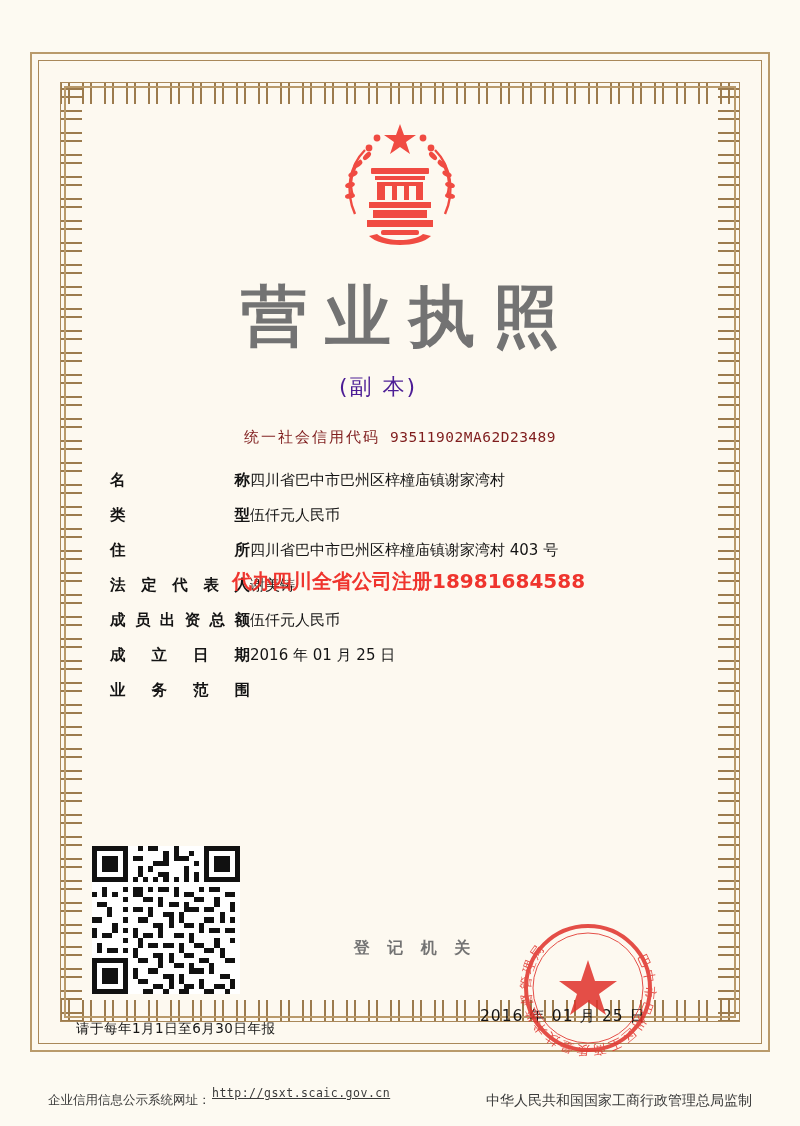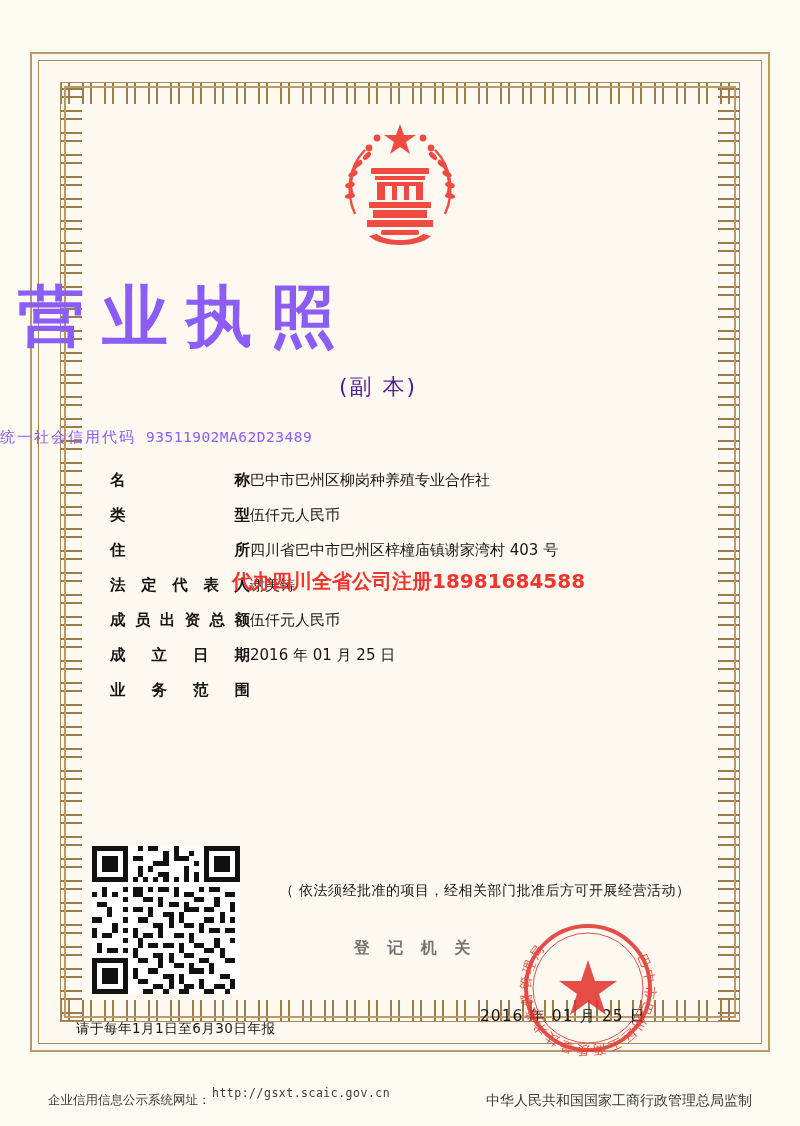--- a/index.html
+++ b/index.html
@@ -91,26 +91,26 @@
     width: 150px;
     height: 150px;
   }
 
   
   .doc-title {
     position: absolute;
     top: 272px;
     left: 0;
     width: 800px;
-    text-align: left;
+    text-align: center;
     font-family: "DejaVu Sans", sans-serif;
     font-weight: bold;
     font-size: 66px;
     letter-spacing: 18px;
-    color: #8b5cf6;
+    color: #737373;
     text-indent: 18px;
   }
   .doc-subtitle {
     position: absolute;
     top: 372px;
     left: 0;
     width: 668px;
     text-align: center;
     font-family: "DejaVu Sans", sans-serif;
     font-size: 22px;
@@ -118,24 +118,24 @@
     letter-spacing: 2px;
     margin-left: 44px;
   }
 
   
   .credit-row {
     position: absolute;
     top: 428px;
     left: 0;
     width: 800px;
-    text-align: left;
+    text-align: center;
     font-family: "DejaVu Sans", sans-serif;
     font-size: 15px;
-    color: #8b5cf6;
+    color: #7f1d1d;
     letter-spacing: 2px;
   }
   .credit-row .code {
     font-family: "DejaVu Sans Mono", monospace;
     letter-spacing: 0.5px;
     font-size: 14.5px;
     margin-left: 10px;
   }
 
   
@@ -257,20 +257,21 @@
     color: #3a3a3a;
   }
   .footer-url {
     position: absolute;
     left: 212px;
     top: 1086px;
     font-family: "DejaVu Sans Mono", monospace;
     font-size: 11.5px;
     color: #3a3a3a;
     letter-spacing: 0.5px;
+    text-decoration: underline;
   }
   .footer-right {
     position: absolute;
     right: 48px;
     top: 1092px;
     font-family: "DejaVu Sans", sans-serif;
     font-size: 14px;
     color: #3a3a3a;
   }
 </style>
@@ -343,21 +344,21 @@
     <span>统一社会信用代码</span><span class="code">93511902MA62D23489</span>
   </div>
 
   <div class="fields">
 
     <div class="field-row">
       <div class="field-label">
         <span>名</span>
           <span>称</span>
       </div>
-      <div class="field-value">巴中市巴州区柳岗种养殖专业合作社</div>
+      <div class="field-value">四川省巴中市巴州区梓橦庙镇谢家湾村</div>
     </div>
 
     <div class="field-row">
       <div class="field-label">
         <span>类</span>
           <span>型</span>
       </div>
       <div class="field-value">伍仟元人民币</div>
     </div>
 
@@ -447,21 +448,20 @@
         <path d="M24 18h1v2h-1zM27 18h1v1h-1zM9 18h1v2H9zM11 19h2v1h-2zM14 19h2v1h-2zM17 19h1v2h-1zM20 19h2v1h-2z"></path>
         <path d="M22 20h2v1h-2zM25 20h1v2h-1zM8 20h1v2H8zM12 21h2v1h-2zM15 21h1v2h-1zM18 21h2v1h-2zM21 22h2v1h-2z"></path>
         <path d="M26 22h2v1h-2zM9 22h2v1H9zM13 22h1v2h-1zM16 23h2v1h-2zM19 23h1v2h-1zM23 23h1v2h-1z"></path>
         <path d="M8 24h1v2H8zM11 24h2v1h-2zM14 25h2v1h-2zM17 25h1v2h-1zM20 24h2v1h-2zM25 25h2v1h-2z"></path>
         <path d="M9 26h2v1H9zM12 27h2v1h-2zM15 26h1v2h-1zM18 27h2v1h-2zM21 26h1v2h-1zM24 27h2v1h-2zM27 26h1v2h-1z"></path>
         <path d="M10 28h2v1h-2zM14 28h1v1h-1zM17 28h2v1h-2zM22 28h2v1h-2zM26 28h1v1h-1z"></path>
       </g>
     </svg>
   </div>
 
-  <div class="note-approval">（ 依法须经批准的项目，经相关部门批准后方可开展经营活动）</div>
   <div class="registry-label">登 记 机 关</div>
   <div class="date-line">2016 年  01 月  25 日</div>
   <div class="annual-note">请于每年1月1日至6月30日年报</div>
 
   <div class="seal">
     <svg viewBox="0 0 160 160" width="160" height="160" aria-hidden="true">
       <defs>
         <path id="sealArc" d="M80,80 m0,-58 a58,58 0 1,1 -0.1,0"></path>
       </defs>
       <circle cx="80" cy="80" r="62" fill="none" stroke="#e0332c" stroke-width="4"></circle>

